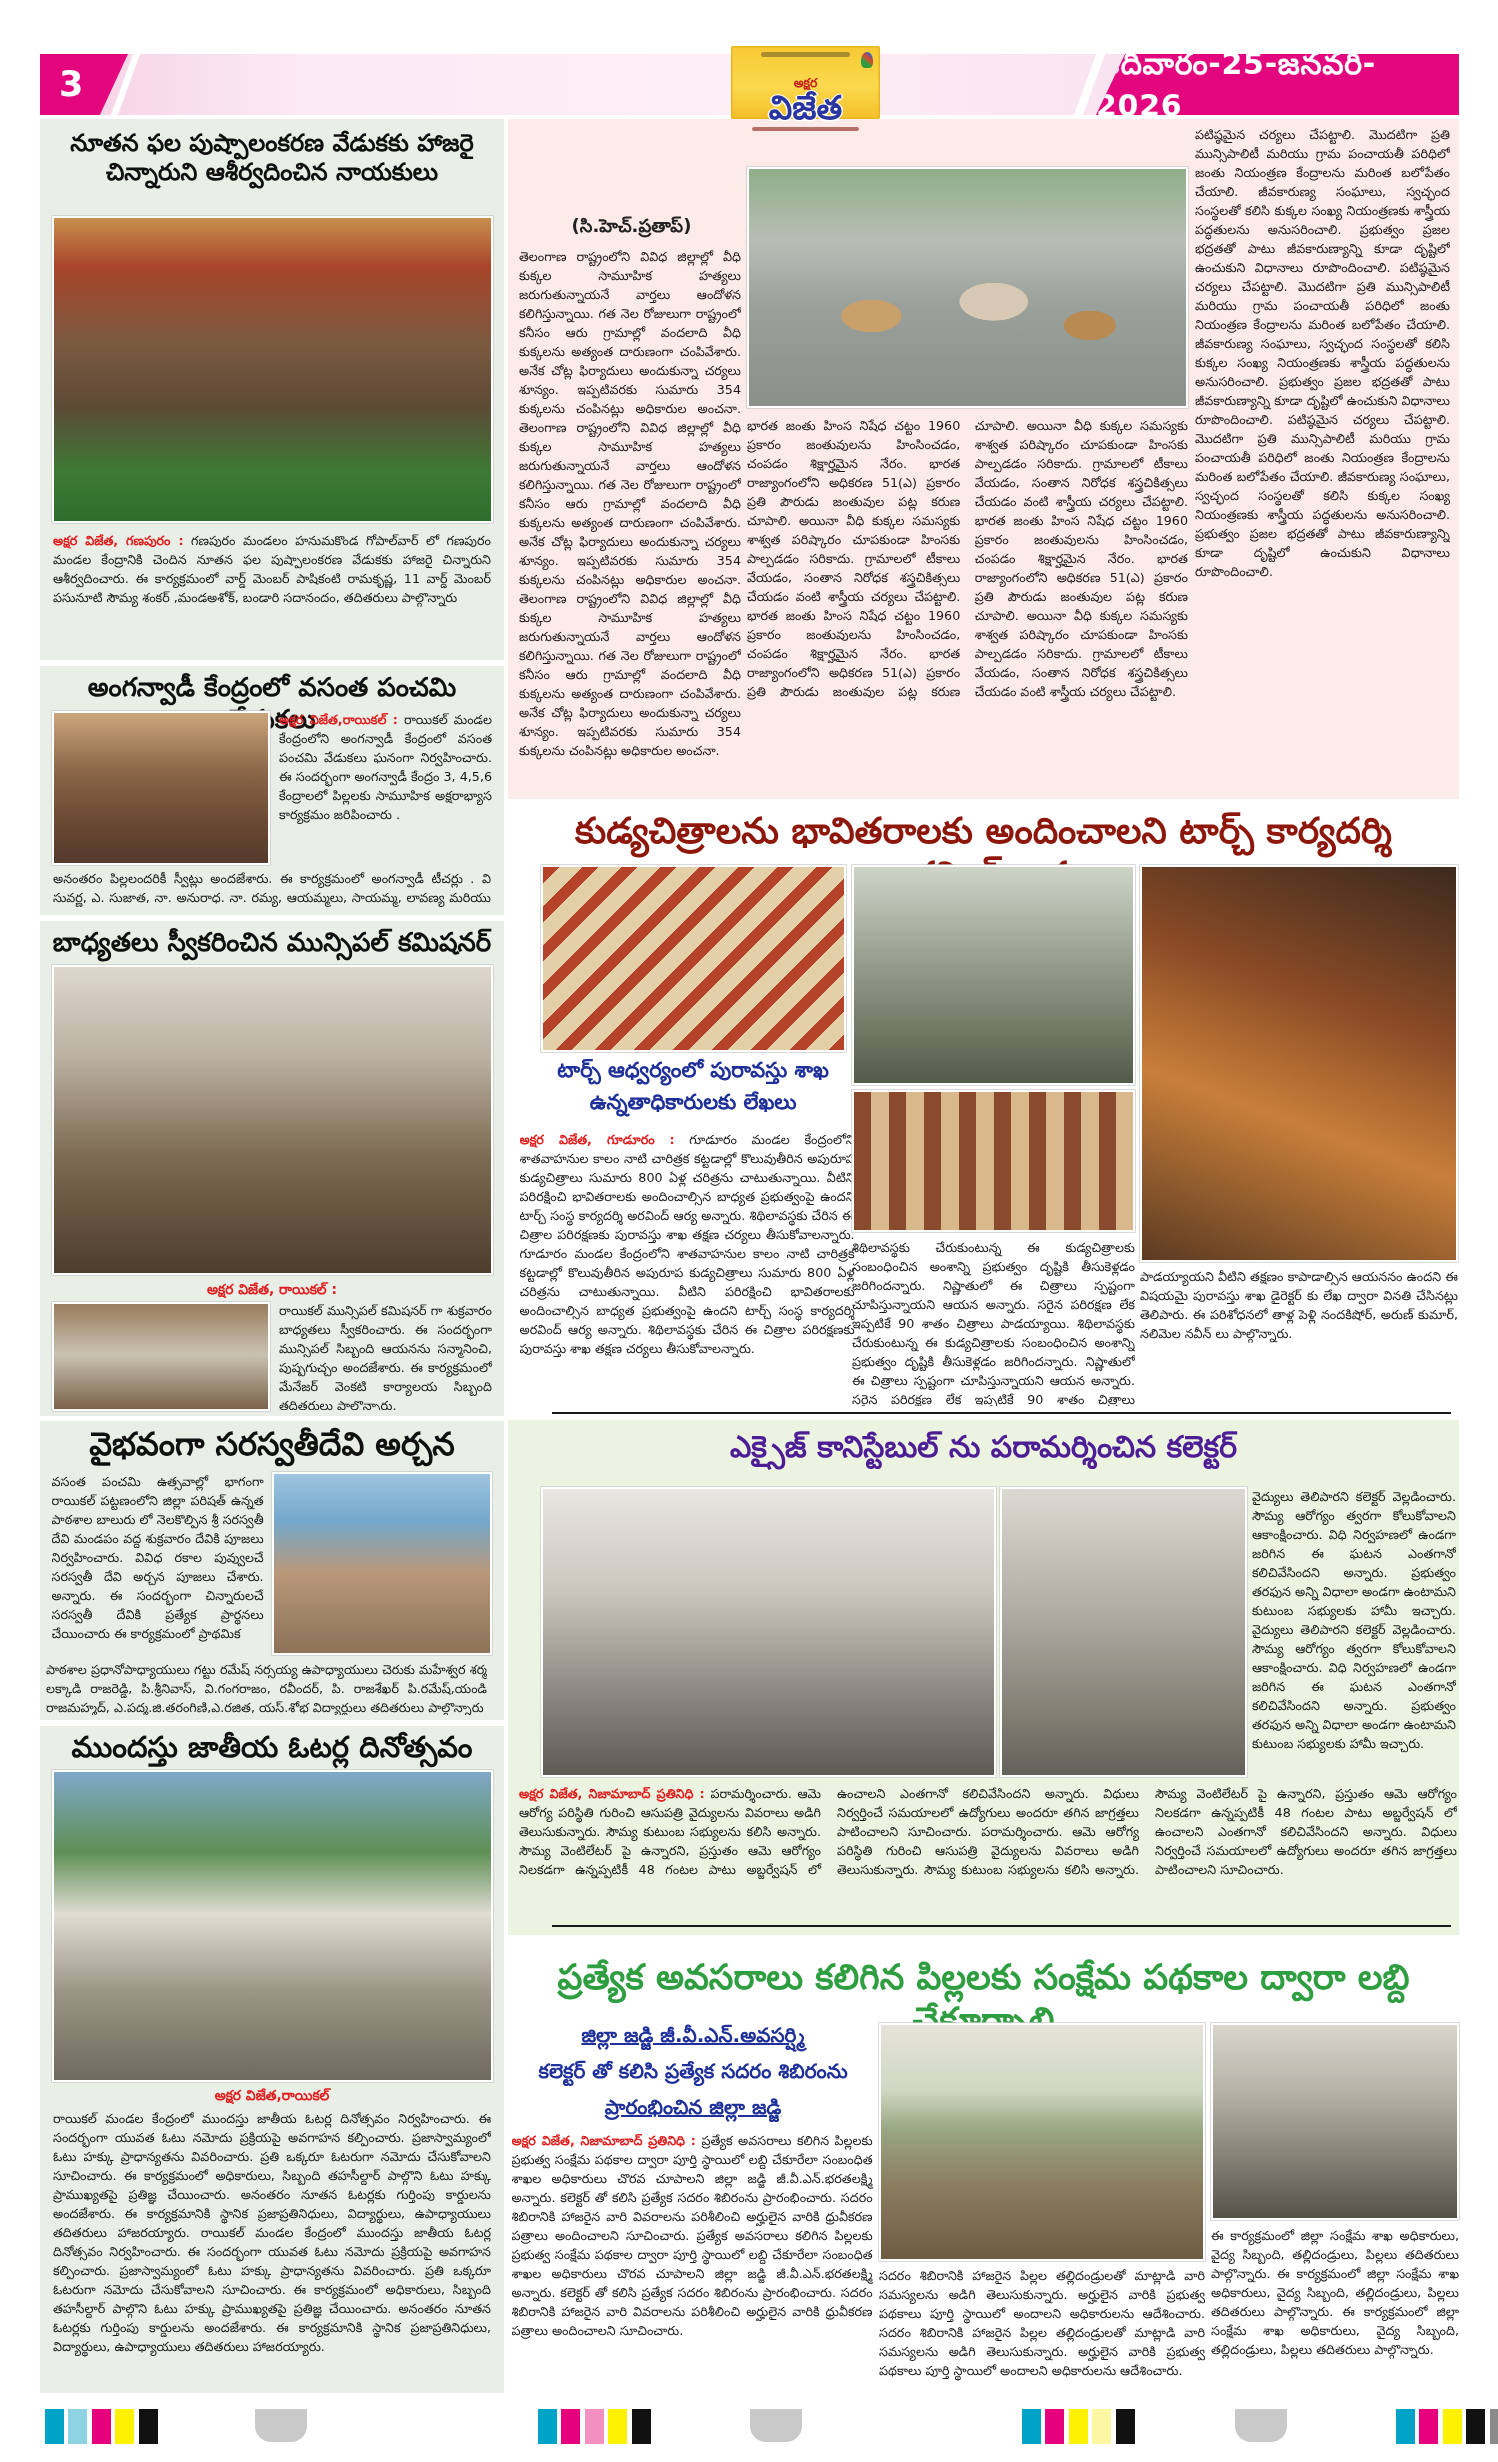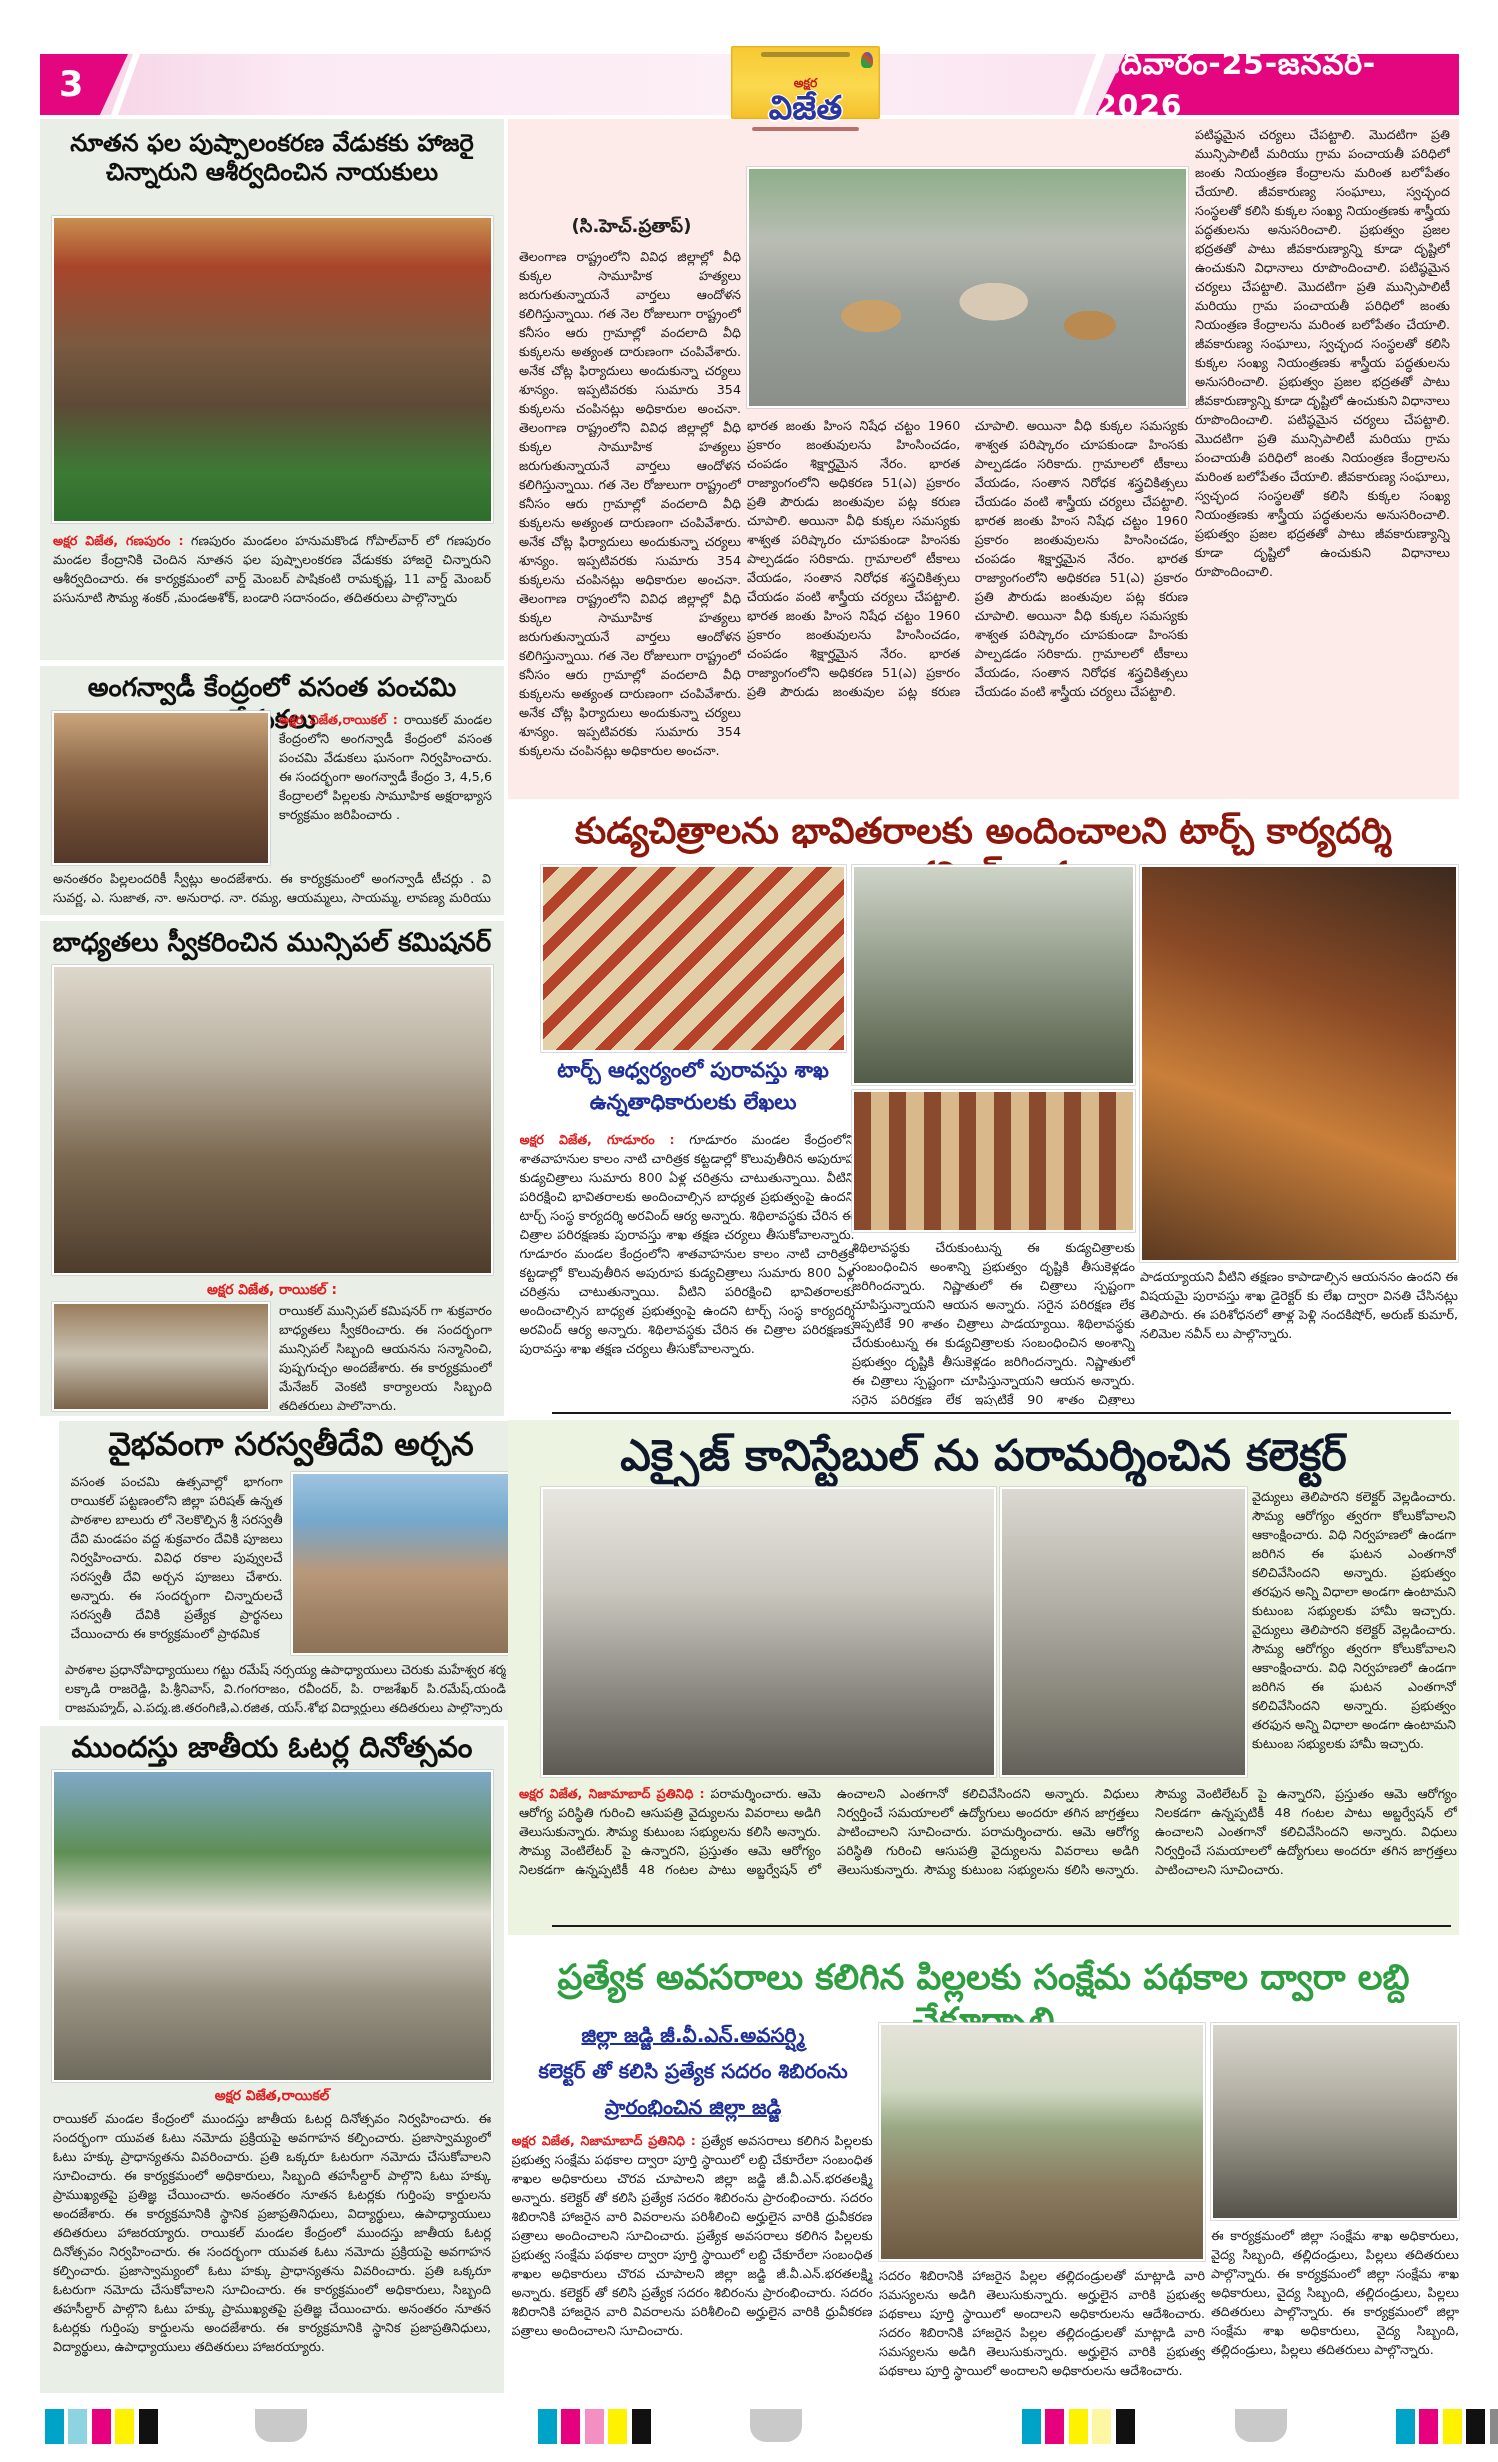--- a/index.html
+++ b/index.html
@@ -100,21 +100,21 @@
   </div>
 
   <div class="abs leftblock" style="left:40px;top:921px;width:464px;height:495px;">
     <div class="hl" style="font-size:26px;padding:5.8px 7.3px 2.9px;">బాధ్యతలు స్వీకరించిన మున్సిపల్ కమిషనర్</div>
     <div class="photo p-a3" style="position:absolute;left:11.6px;top:44px;width:441px;height:310px;"></div>
     <div class="dl" style="position:absolute;left:0;top:360px;width:464px;text-align:center;font-size:13.8px;">అక్షర విజేత, రాయికల్ :</div>
     <div class="photo p-a3b" style="position:absolute;left:11.6px;top:381px;width:218px;height:109px;"></div>
     <p class="body" style="position:absolute;left:239px;top:380px;width:213px;height:109px;margin:0;">రాయికల్ మున్సిపల్ కమిషనర్ గా శుక్రవారం బాధ్యతలు స్వీకరించారు. ఈ సందర్భంగా మున్సిపల్ సిబ్బంది ఆయనను సన్మానించి, పుష్పగుచ్చం అందజేశారు. ఈ కార్యక్రమంలో మేనేజర్ వెంకటి కార్యాలయ సిబ్బంది తదితరులు పాల్గొన్నారు.</p>
   </div>
 
-  <div class="abs leftblock" style="left:40px;top:1421px;width:464px;height:299px;margin-left:19px;">
+  <div class="abs leftblock" style="left:40px;top:1421px;width:464px;height:299px;">
     <div class="hl" style="font-size:32px;padding:4.4px 4.4px 1.5px;">వైభవంగా సరస్వతీదేవి అర్చన</div>
     <p class="body" style="position:absolute;left:11.6px;top:51px;width:212px;height:183px;margin:0;">వసంత పంచమి ఉత్సవాల్లో భాగంగా రాయికల్ పట్టణంలోని జిల్లా పరిషత్ ఉన్నత పాఠశాల బాలురు లో నెలకొల్పిన శ్రీ సరస్వతీ దేవి మండపం వద్ద శుక్రవారం దేవికి పూజలు నిర్వహించారు. వివిధ రకాల పువ్వులచే సరస్వతీ దేవి అర్చన పూజలు చేశారు. అన్నారు. ఈ సందర్భంగా చిన్నారులచే సరస్వతీ దేవికి ప్రత్యేక ప్రార్థనలు చేయించారు ఈ కార్యక్రమంలో ప్రాథమిక</p>
     <div class="photo p-a4" style="position:absolute;left:232px;top:51px;width:220px;height:183px;"></div>
     <p class="body" style="position:absolute;left:6px;top:239px;width:441px;height:55px;margin:0;">పాఠశాల ప్రధానోపాధ్యాయులు గట్టు రమేష్ నర్సయ్య ఉపాధ్యాయులు చెరుకు మహేశ్వర శర్మ లక్కాడి రాజరెడ్డి, పి.శ్రీనివాస్, వి.గంగరాజం, రవీందర్, పి. రాజశేఖర్ పి.రమేష్,యండి రాజమహ్మద్, ఎ.పద్మ.జి.తరంగిణి,ఎ.రజిత, యస్.శోభ విద్యార్థులు తదితరులు పాల్గొన్నారు</p>
   </div>
 
   <div class="abs leftblock" style="left:40px;top:1726px;width:464px;height:667px;">
     <div class="hl" style="font-size:29px;padding:4.4px 4.4px 1.5px;">ముందస్తు జాతీయ ఓటర్ల దినోత్సవం</div>
     <div class="photo p-a5" style="position:absolute;left:11.6px;top:44px;width:441px;height:312px;"></div>
     <div class="dl" style="position:absolute;left:0;top:361px;width:464px;text-align:center;font-size:13.8px;">అక్షర విజేత,రాయికల్</div>
@@ -140,21 +140,21 @@
     </p>
     <div class="photo p-men" style="position:absolute;left:344px;top:62px;width:283px;height:220px;"></div>
     <div class="photo p-mu2" style="position:absolute;left:344px;top:287px;width:283px;height:142px;"></div>
     <p class="body" style="position:absolute;left:344px;top:435px;width:283px;height:168px;margin:0;">శిథిలావస్థకు చేరుకుంటున్న ఈ కుడ్యచిత్రాలకు సంబంధించిన అంశాన్ని ప్రభుత్వం దృష్టికి తీసుకెళ్లడం జరిగిందన్నారు. నిష్ణాతులో ఈ చిత్రాలు స్పష్టంగా చూపిస్తున్నాయని ఆయన అన్నారు. సరైన పరిరక్షణ లేక ఇప్పటికే 90 శాతం చిత్రాలు పాడయ్యాయి. శిథిలావస్థకు చేరుకుంటున్న ఈ కుడ్యచిత్రాలకు సంబంధించిన అంశాన్ని ప్రభుత్వం దృష్టికి తీసుకెళ్లడం జరిగిందన్నారు. నిష్ణాతులో ఈ చిత్రాలు స్పష్టంగా చూపిస్తున్నాయని ఆయన అన్నారు. సరైన పరిరక్షణ లేక ఇప్పటికే 90 శాతం చిత్రాలు పాడయ్యాయి.</p>
     <div class="photo p-mub" style="position:absolute;left:632px;top:62px;width:318px;height:397px;"></div>
     <p class="body" style="position:absolute;left:632px;top:464px;width:318px;height:139px;margin:0;">పాడయ్యాయని వీటిని తక్షణం కాపాడాల్సిన ఆయననం ఉందని ఈ విషయమై పురావస్తు శాఖ డైరెక్టర్ కు లేఖ ద్వారా వినతి చేసినట్లు తెలిపారు. ఈ పరిశోధనలో తాళ్ల పెళ్లి నందకిషోర్, అరుణ్ కుమార్, నలిమెల నవీన్ లు పాల్గొన్నారు.</p>
     <div class="hr" style="position:absolute;left:44px;top:609px;width:899px;"></div>
   </div>
 
   <div class="abs" style="left:508px;top:1420px;width:951px;height:515px;background:#edf3e1;">
-    <div class="hl" style="font-size:43px;color:#0f172a;padding:8.7px 7.3px 1.5px;">ఎక్సైజ్ కానిస్టేబుల్ ను పరామర్శించిన కలెక్టర్</div>
+    <div class="hl" style="font-size:30px;color:#4c1d95;padding:8.7px 7.3px 1.5px;">ఎక్సైజ్ కానిస్టేబుల్ ను పరామర్శించిన కలెక్టర్</div>
     <div class="photo p-ex1" style="position:absolute;left:33px;top:67px;width:455px;height:290px;"></div>
     <div class="photo p-ex2" style="position:absolute;left:492px;top:67px;width:247px;height:290px;"></div>
     <p class="body" style="position:absolute;left:744px;top:67px;width:204px;height:290px;margin:0;">వైద్యులు తెలిపారని కలెక్టర్ వెల్లడించారు. సౌమ్య ఆరోగ్యం త్వరగా కోలుకోవాలని ఆకాంక్షించారు. విధి నిర్వహణలో ఉండగా జరిగిన ఈ ఘటన ఎంతగానో కలిచివేసిందని అన్నారు. ప్రభుత్వం తరఫున అన్ని విధాలా అండగా ఉంటామని కుటుంబ సభ్యులకు హామీ ఇచ్చారు. వైద్యులు తెలిపారని కలెక్టర్ వెల్లడించారు. సౌమ్య ఆరోగ్యం త్వరగా కోలుకోవాలని ఆకాంక్షించారు. విధి నిర్వహణలో ఉండగా జరిగిన ఈ ఘటన ఎంతగానో కలిచివేసిందని అన్నారు. ప్రభుత్వం తరఫున అన్ని విధాలా అండగా ఉంటామని కుటుంబ సభ్యులకు హామీ ఇచ్చారు.</p>
     <p class="body cols3" style="position:absolute;left:11px;top:364px;width:938px;height:135px;margin:0;">
       <span class="dl">అక్షర విజేత, నిజామాబాద్ ప్రతినిధి :</span>
       <span>పరామర్శించారు. ఆమె ఆరోగ్య పరిస్థితి గురించి ఆసుపత్రి వైద్యులను వివరాలు అడిగి తెలుసుకున్నారు. సౌమ్య కుటుంబ సభ్యులను కలిసి అన్నారు. సౌమ్య వెంటిలేటర్ పై ఉన్నారని, ప్రస్తుతం ఆమె ఆరోగ్యం నిలకడగా ఉన్నప్పటికీ 48 గంటల పాటు అబ్జర్వేషన్ లో ఉంచాలని ఎంతగానో కలిచివేసిందని అన్నారు. విధులు నిర్వర్తించే సమయాలలో ఉద్యోగులు అందరూ తగిన జాగ్రత్తలు పాటించాలని సూచించారు. పరామర్శించారు. ఆమె ఆరోగ్య పరిస్థితి గురించి ఆసుపత్రి వైద్యులను వివరాలు అడిగి తెలుసుకున్నారు. సౌమ్య కుటుంబ సభ్యులను కలిసి అన్నారు. సౌమ్య వెంటిలేటర్ పై ఉన్నారని, ప్రస్తుతం ఆమె ఆరోగ్యం నిలకడగా ఉన్నప్పటికీ 48 గంటల పాటు అబ్జర్వేషన్ లో ఉంచాలని ఎంతగానో కలిచివేసిందని అన్నారు. విధులు నిర్వర్తించే సమయాలలో ఉద్యోగులు అందరూ తగిన జాగ్రత్తలు పాటించాలని సూచించారు.</span>
     </p>
     <div class="hr" style="position:absolute;left:44px;top:505px;width:899px;"></div>
   </div>
 

